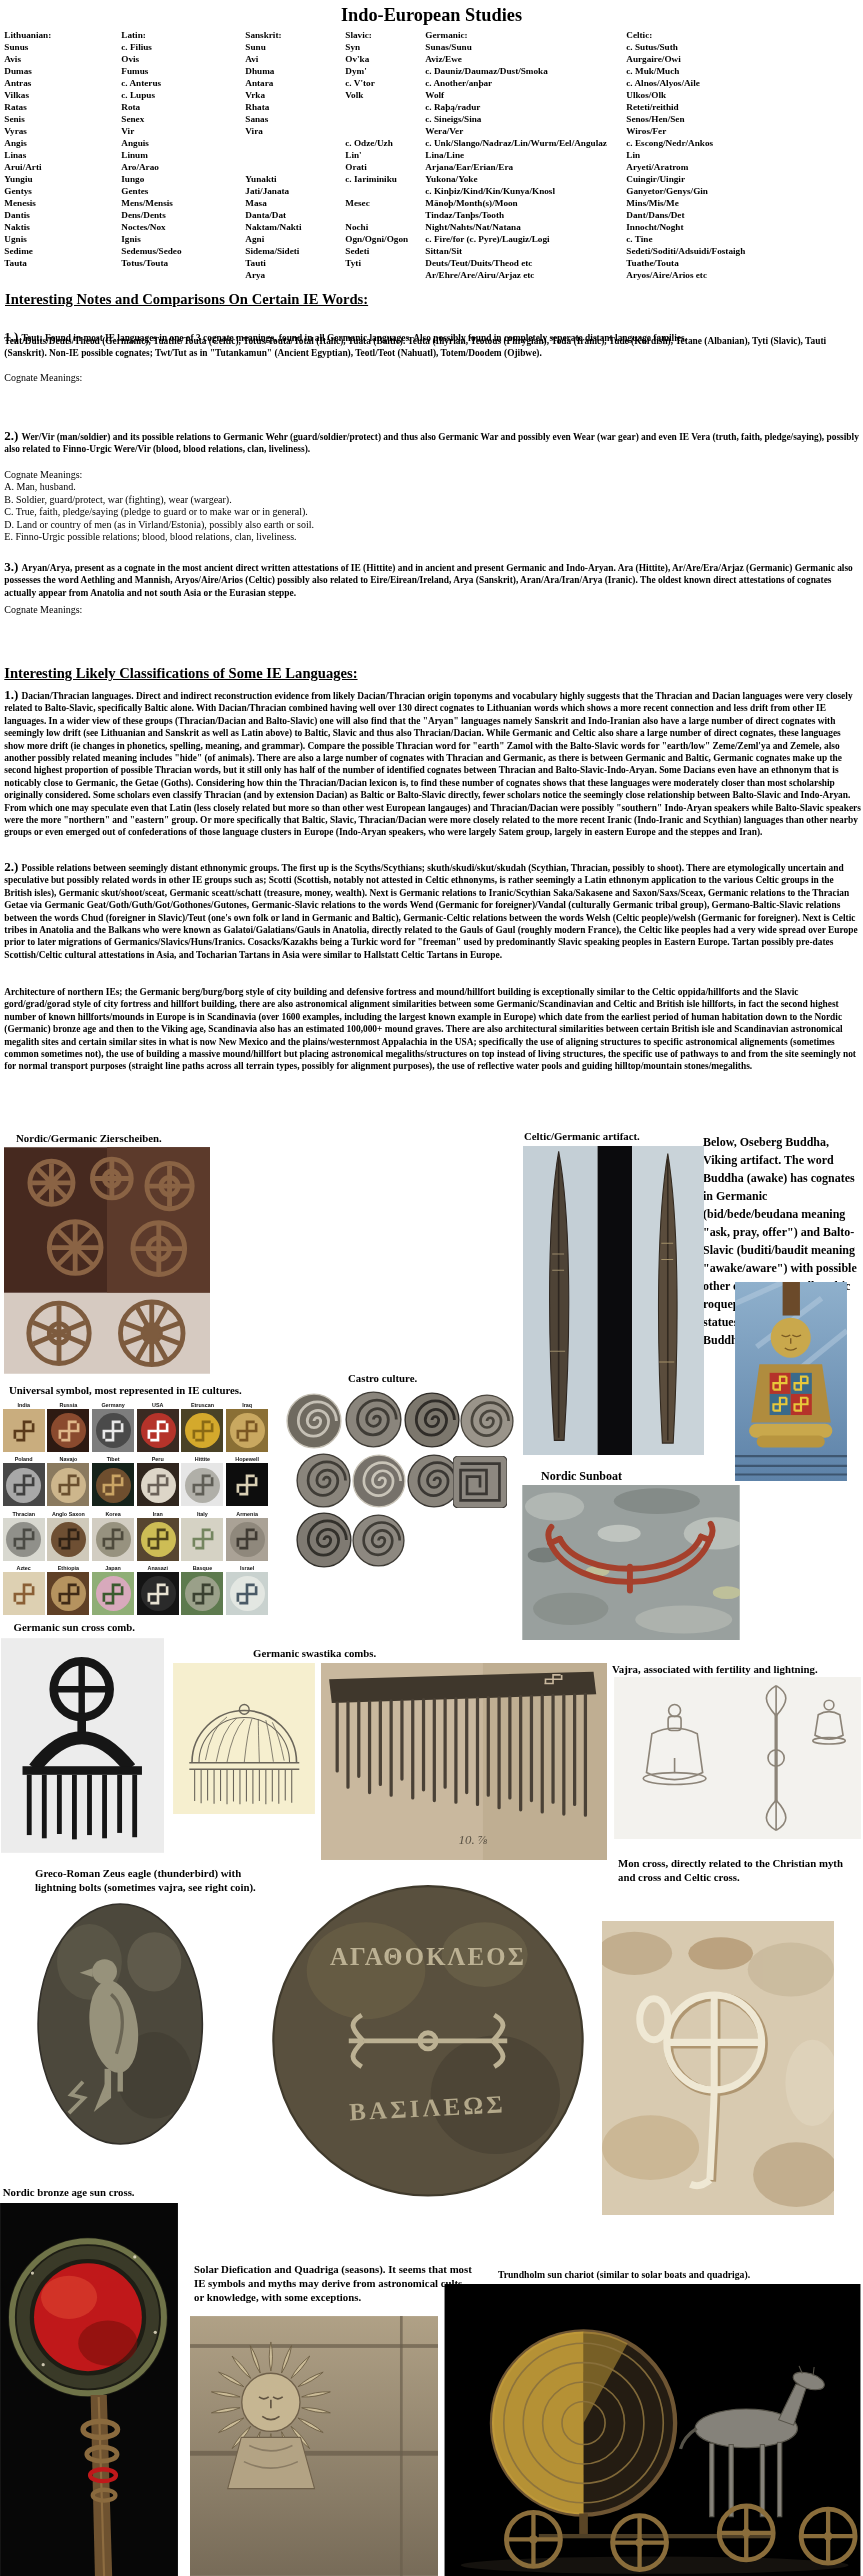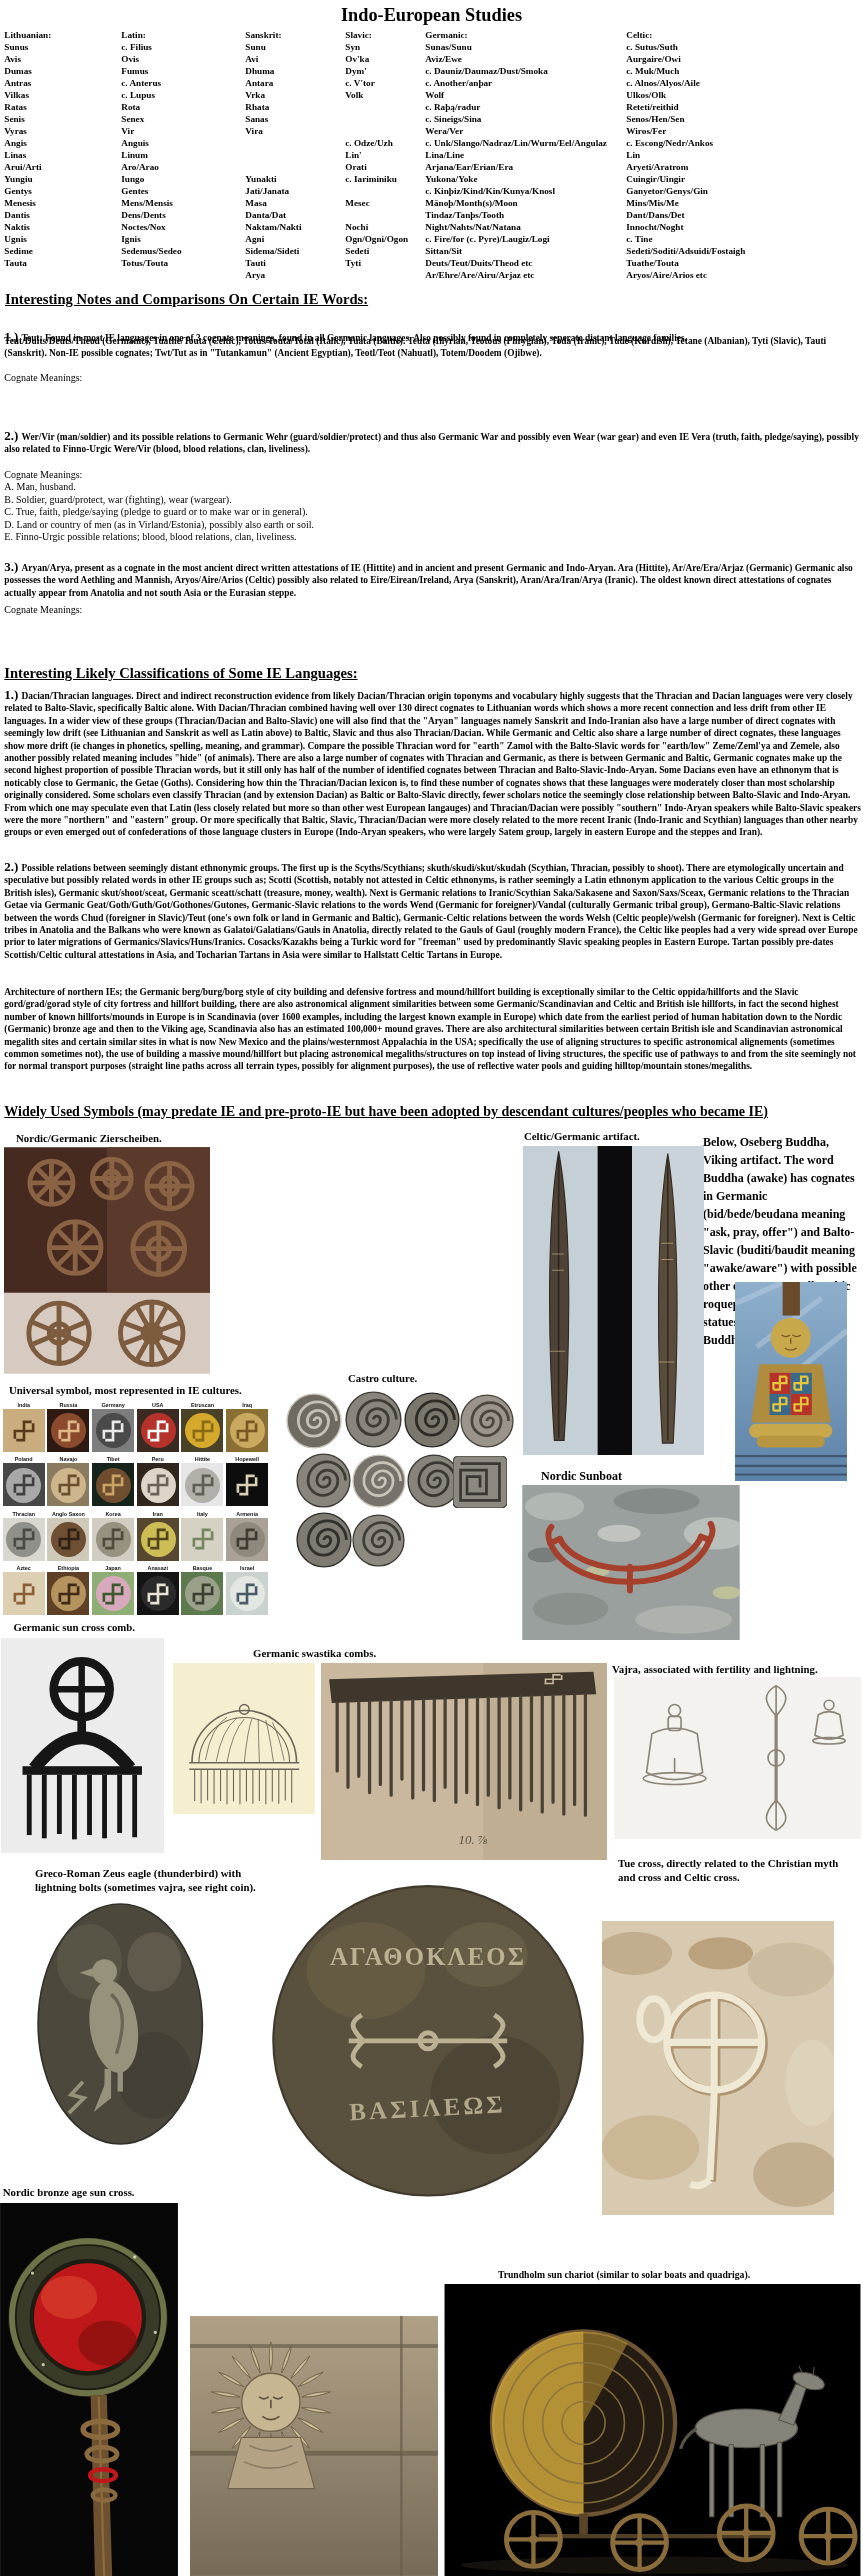--- a/index.html
+++ b/index.html
@@ -197,21 +197,20 @@
 
   <div class="abs h2" style="left:4.3px;top:665px">Interesting Likely Classifications of Some IE Languages:</div>
   <div class="abs body-text" style="left:4.3px;top:689px;width:858px">
     <span class="bignum">1.)</span><span>Dacian/Thracian languages. Direct and indirect reconstruction evidence from likely Dacian/Thracian origin toponyms and vocabulary highly suggests that the Thracian and Dacian languages were very closely related to Balto-Slavic, specifically Baltic alone. With Dacian/Thracian combined having well over 130 direct cognates to Lithuanian words which shows a more recent connection and less drift from other IE languages. In a wider view of these groups (Thracian/Dacian and Balto-Slavic) one will also find that the "Aryan" languages namely Sanskrit and Indo-Iranian also have a large number of direct cognates with seemingly low drift (see Lithuanian and Sanskrit as well as Latin above) to Baltic, Slavic and thus also Thracian/Dacian. While Germanic and Celtic also share a large number of direct cognates, these languages show more drift (ie changes in phonetics, spelling, meaning, and grammar). Compare the possible Thracian word for "earth" Zamol with the Balto-Slavic words for "earth/low" Zeme/Zeml'ya and Zemele, also another possibly related meaning includes "hide" (of animals). There are also a large number of cognates with Thracian and Germanic, as there is between Germanic and Baltic, Germanic cognates make up the second highest proportion of possible Thracian words, but it still only has half of the number of identified cognates between Thracian and Balto-Slavic-Indo-Aryan. Some Dacians even have an ethnonym that is noticably close to Germanic, the Getae (Goths). Considering how thin the Thracian/Dacian lexicon is, to find these number of cognates shows that these languages were moderately closer than most scholarship originally considered. Some scholars even classify Thracian (and by extension Dacian) as Baltic or Balto-Slavic directly, fewer scholars notice the seemingly close relationship between Balto-Slavic and Indo-Aryan. From which one may speculate even that Latin (less closely related but more so than other west European langauges) and Thracian/Dacian were possibly "southern" Indo-Aryan speakers while Balto-Slavic speakers were the more "northern" and "eastern" group. Or more specifically that Baltic, Slavic, Thracian/Dacian were more closely related to the more recent Iranic (Indo-Iranic and Scythian) languages than other nearby groups or even emerged out of confederations of those language clusters in Europe (Indo-Aryan speakers, who were largely Satem group, largely in eastern Europe and the steppes and Iran).</span>
   </div>
   <div class="abs body-text" style="left:4.3px;top:861px;width:858px">
     <span class="bignum">2.)</span><span>Possible relations between seemingly distant ethnonymic groups. The first up is the Scyths/Scythians; skuth/skudi/skut/skudah (Scythian, Thracian, possibly to shoot). There are etymologically uncertain and speculative but possibly related words in other IE groups such as; Scotti (Scottish, notably not attested in Celtic ethnonyms, is rather seemingly a Latin ethnonym application to the various Celtic groups in the British isles), Germanic skut/shoot/sceat, Germanic sceatt/schatt (treasure, money, wealth). Next is Germanic relations to Iranic/Scythian Saka/Sakasene and Saxon/Saxs/Sceax, Germanic relations to the Thracian Getae via Germanic Geat/Goth/Guth/Got/Gothones/Gutones, Germanic-Slavic relations to the words Wend (Germanic for foreigner)/Vandal (culturally Germanic tribal group), Germano-Baltic-Slavic relations between the words Chud (foreigner in Slavic)/Teut (one's own folk or land in Germanic and Baltic), Germanic-Celtic relations between the words Welsh (Celtic people)/welsh (Germanic for foreigner). Next is Celtic tribes in Anatolia and the Balkans who were known as Galatoi/Galatians/Gauls in Anatolia, directly related to the Gauls of Gaul (roughly modern France), the Celtic like peoples had a very wide spread over Europe prior to later migrations of Germanics/Slavics/Huns/Iranics. Cosacks/Kazakhs being a Turkic word for "freeman" used by predominantly Slavic speaking peoples in Eastern Europe. Tartan possibly pre-dates Scottish/Celtic cultural attestations in Asia, and Tocharian Tartans in Asia were similar to Hallstatt Celtic Tartans in Europe.</span>
   </div>
   <div class="abs body-text" style="left:4.3px;top:986px;width:858px">Architecture of northern IEs; the Germanic berg/burg/borg style of city building and defensive fortress and mound/hillfort building is exceptionally similar to the Celtic oppida/hillforts and the Slavic gord/grad/gorad style of city fortress and hillfort building, there are also astronomical alignment similarities between some Germanic/Scandinavian and Celtic and British isle hillforts, in fact the second highest number of known hillforts/mounds in Europe is in Scandinavia (over 1600 examples, including the largest known example in Europe) which date from the earliest period of human habitation down to the Nordic (Germanic) bronze age and then to the Viking age, Scandinavia also has an estimated 100,000+ mound graves. There are also architectural similarities between certain British isle and Scandinavian astronomical megalith sites and certain similar sites in what is now New Mexico and the plains/westernmost Appalachia in the USA; specifically the use of aligning structures to specific astronomical alignements (sometimes common sometimes not), the use of building a massive mound/hillfort but placing astronomical megaliths/structures on top instead of living structures, the specific use of pathways to and from the site seemingly not for normal transport purposes (straight line paths across all terrain types, possibly for alignment purposes), the use of reflective water pools and guiding hilltop/mountain stones/megaliths.</div>
 
-  <div class="abs h2" style="left:4.3px;top:1104px;font-size:14px">Widely Used Symbols (may predate IE and pre-proto-IE but have been adopted by descendant cultures/peoples who became IE)</div>
 
   <div class="abs cap" style="left:16px;top:1131px">Nordic/Germanic Zierscheiben.</div>
   <div class="abs cap" style="left:524px;top:1129px">Celtic/Germanic artifact.</div>
   <div class="abs oseberg" style="left:703px;top:1133px;width:159px">Below, Oseberg Buddha, Viking artifact. The word Buddha (awake) has cognates in Germanic (bid/bede/beudana meaning "ask, pray, offer") and Balto-Slavic (buditi/baudit meaning "awake/aware") with possible other cognates as well. Celtic roquepertuse warrior monk statues are very similar to Buddha statues.</div>
 
   <div class="photo" style="left:4.3px;top:1147px">
     <svg width="206" height="227" viewBox="0 0 382 420">
       <rect width="382" height="270" fill="#46291f"></rect>
       <rect x="191" width="191" height="270" fill="#5c3a2b"></rect>
       <g fill="none" stroke="#8a6344" stroke-width="9">
@@ -648,21 +647,21 @@
         <path d="M300 72 C276 46 276 30 300 16 M300 72 C324 46 324 30 300 16 M300 72 V 16"></path>
         <path d="M300 228 C276 254 276 270 300 284 M300 228 C324 254 324 270 300 284 M300 228 V 284"></path>
         <circle cx="398" cy="52" r="9"></circle>
         <path d="M378 70 q20 -12 40 0 l6 38 q-26 14 -52 0 Z"></path>
         <ellipse cx="398" cy="118" rx="30" ry="6"></ellipse>
       </g>
     </svg>
   </div>
 
   <div class="abs cap" style="left:35px;top:1866px;width:232px">Greco-Roman Zeus eagle (thunderbird) with lightning bolts (sometimes vajra, see right coin).</div>
-  <div class="abs cap" style="left:618px;top:1856px;width:227px">Tue cross, directly related to the Christian myth and cross and Celtic cross.</div>
+  <div class="abs cap" style="left:618px;top:1856px;width:227px">Mon cross, directly related to the Christian myth and cross and Celtic cross.</div>
 
   <div class="photo" style="left:30px;top:1897px">
     <svg width="181" height="254" viewBox="0 0 335 470">
       <rect width="335" height="470" fill="#ffffff"></rect>
       <ellipse cx="167" cy="235" rx="152" ry="222" fill="#4c483c" stroke="#33302a" stroke-width="3"></ellipse>
       <ellipse cx="110" cy="120" rx="60" ry="70" fill="#5d5948" opacity="0.8"></ellipse>
       <ellipse cx="230" cy="330" rx="70" ry="80" fill="#423e33" opacity="0.8"></ellipse>
       <ellipse cx="230" cy="120" rx="50" ry="55" fill="#6c6855" opacity="0.6"></ellipse>
       <g fill="#97927b">
         <ellipse cx="155" cy="240" rx="44" ry="86" transform="rotate(-8 155 240)"></ellipse>
@@ -739,20 +738,21 @@
       </g>
       <polygon points="168,356 198,356 208,692 176,692" fill="#6e5230"></polygon>
       <path d="M183 360 L193 692" stroke="#8d6c40" stroke-width="4"></path>
       <ellipse cx="186" cy="420" rx="32" ry="15" fill="none" stroke="#8a6a3e" stroke-width="10"></ellipse>
       <ellipse cx="189" cy="466" rx="28" ry="13" fill="none" stroke="#8a6a3e" stroke-width="9"></ellipse>
       <ellipse cx="191" cy="505" rx="24" ry="11" fill="none" style="stroke:var(--enamel-red)" stroke-width="8"></ellipse>
       <ellipse cx="193" cy="542" rx="21" ry="10" fill="none" stroke="#8a6a3e" stroke-width="8"></ellipse>
     </svg>
   </div>
 
+  <div class="abs cap" style="left:194px;top:2262px;width:278px">Solar Diefication and Quadriga (seasons). It seems that most IE symbols and myths may derive from astronomical cults or knowledge, with some exceptions.</div>
 
   <div class="photo" style="left:190px;top:2316px">
     <svg width="248" height="260" viewBox="0 0 460 482">
       <defs>
         <linearGradient id="stone" x1="0" y1="0" x2="0" y2="1">
           <stop offset="0" stop-color="#b0a186"></stop>
             <stop offset="1" stop-color="#776b58"></stop>
         </linearGradient>
       </defs>
       <rect width="460" height="482" fill="url(#stone)"></rect>

